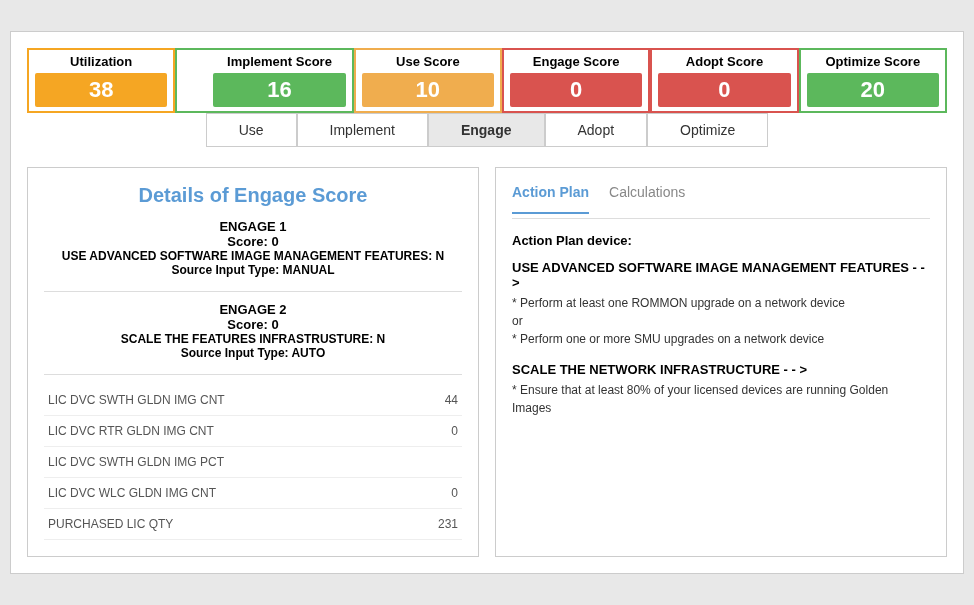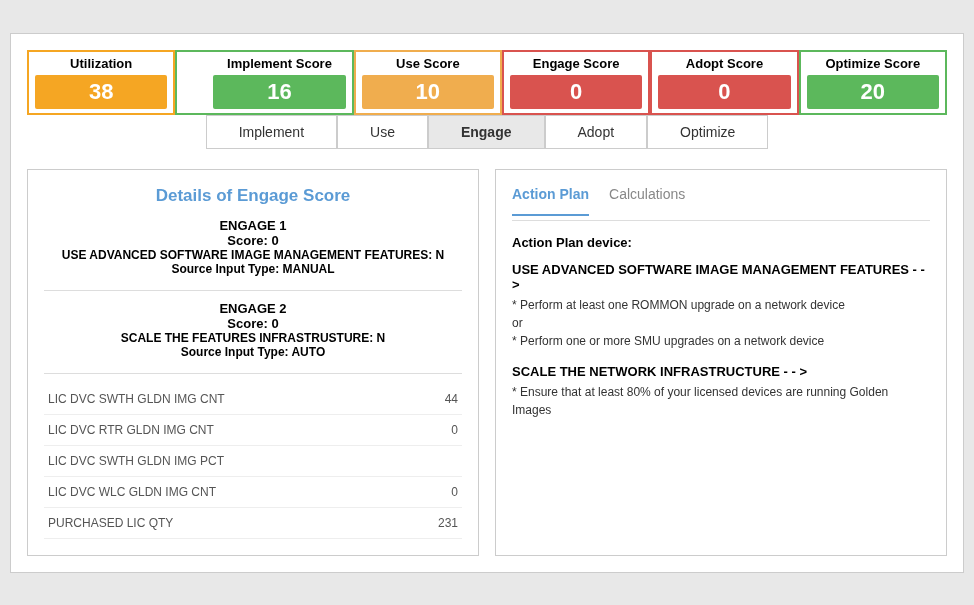--- a/index.html
+++ b/index.html
@@ -82,21 +82,21 @@
     
     .left-panel {
       flex: 1;
       border: 1px solid #ccc;
       padding: 16px;
       background: #fff;
     }
     .left-panel-title {
       color: #5b9bd5;
       font-weight: bold;
-      font-size: 17px;
+      font-size: 20px;
       text-align: center;
       margin-bottom: 12px;
     }
 
     .engage-section {
       text-align: center;
       margin-bottom: 14px;
     }
     .engage-section-title {
       font-weight: bold;
@@ -209,22 +209,22 @@
       <div class="score-label">Adopt Score</div>
       <div class="score-value">0</div>
     </div>
     <div class="score-col optimize">
       <div class="score-label">Optimize Score</div>
       <div class="score-value">20</div>
     </div>
   </div>
 
   <div class="tab-nav">
+    <button class="tab-btn">Use</button>
     <button class="tab-btn">Implement</button>
-    <button class="tab-btn">Use</button>
     <button class="tab-btn active">Engage</button>
     <button class="tab-btn">Adopt</button>
     <button class="tab-btn">Optimize</button>
   </div>
 
   <div class="main-content">
 
     <div class="left-panel">
       <div class="left-panel-title">Details of Engage Score</div>
 

